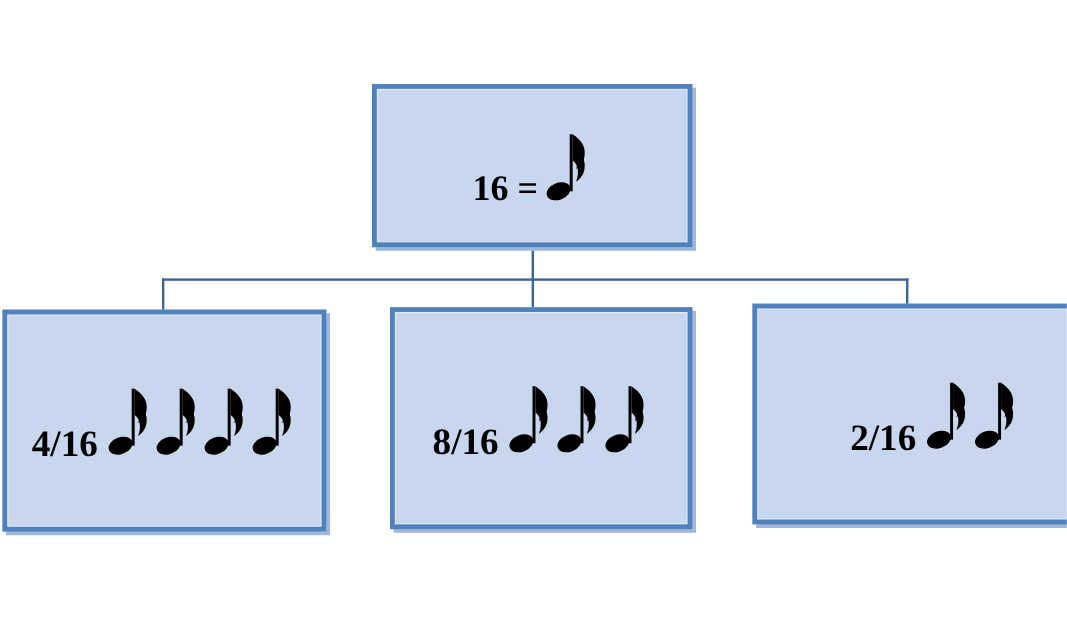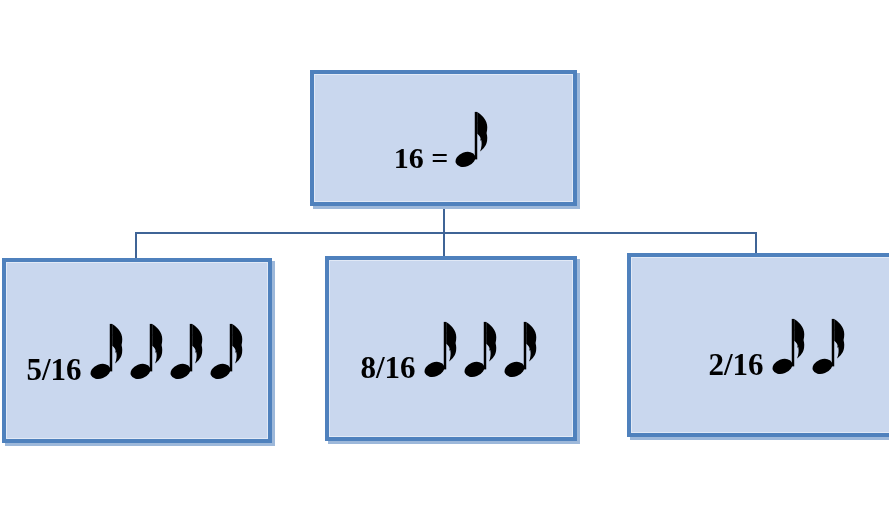--- a/index.html
+++ b/index.html
@@ -92,21 +92,21 @@
     <path d="M23.4 3 C31 8 35 14 33.8 22 C33.2 27 30 31 26.4 33.4 C29.8 24.6 27.6 17.8 23.4 14.8 Z" fill="currentColor"></path>
     <path d="M23.4 14.2 C31 19.2 35 25.2 33.8 33.2 C33.2 38.2 30 42.2 26.4 44.6 C29.8 35.8 27.6 29 23.4 26 Z" fill="currentColor"></path>
   </svg>
           </span>
 </span>
     </div>
   </div>
 
   <div class="node node-child-0">
     <div class="content">
-      <span class="label">5/16</span>
+      <span class="label">4/16</span>
       <span class="notes">
   <span class="note">
             <svg width="38" height="59" viewBox="0 0 40 62" xmlns="http://www.w3.org/2000/svg" aria-hidden="true">
     <ellipse cx="11" cy="53" rx="10.8" ry="7.4" transform="rotate(-21 11 53)" fill="currentColor"></ellipse>
     <rect x="20.8" y="3" width="2.6" height="50" fill="currentColor"></rect>
     <path d="M23.4 3 C31 8 35 14 33.8 22 C33.2 27 30 31 26.4 33.4 C29.8 24.6 27.6 17.8 23.4 14.8 Z" fill="currentColor"></path>
     <path d="M23.4 14.2 C31 19.2 35 25.2 33.8 33.2 C33.2 38.2 30 42.2 26.4 44.6 C29.8 35.8 27.6 29 23.4 26 Z" fill="currentColor"></path>
   </svg>
           </span>
 

